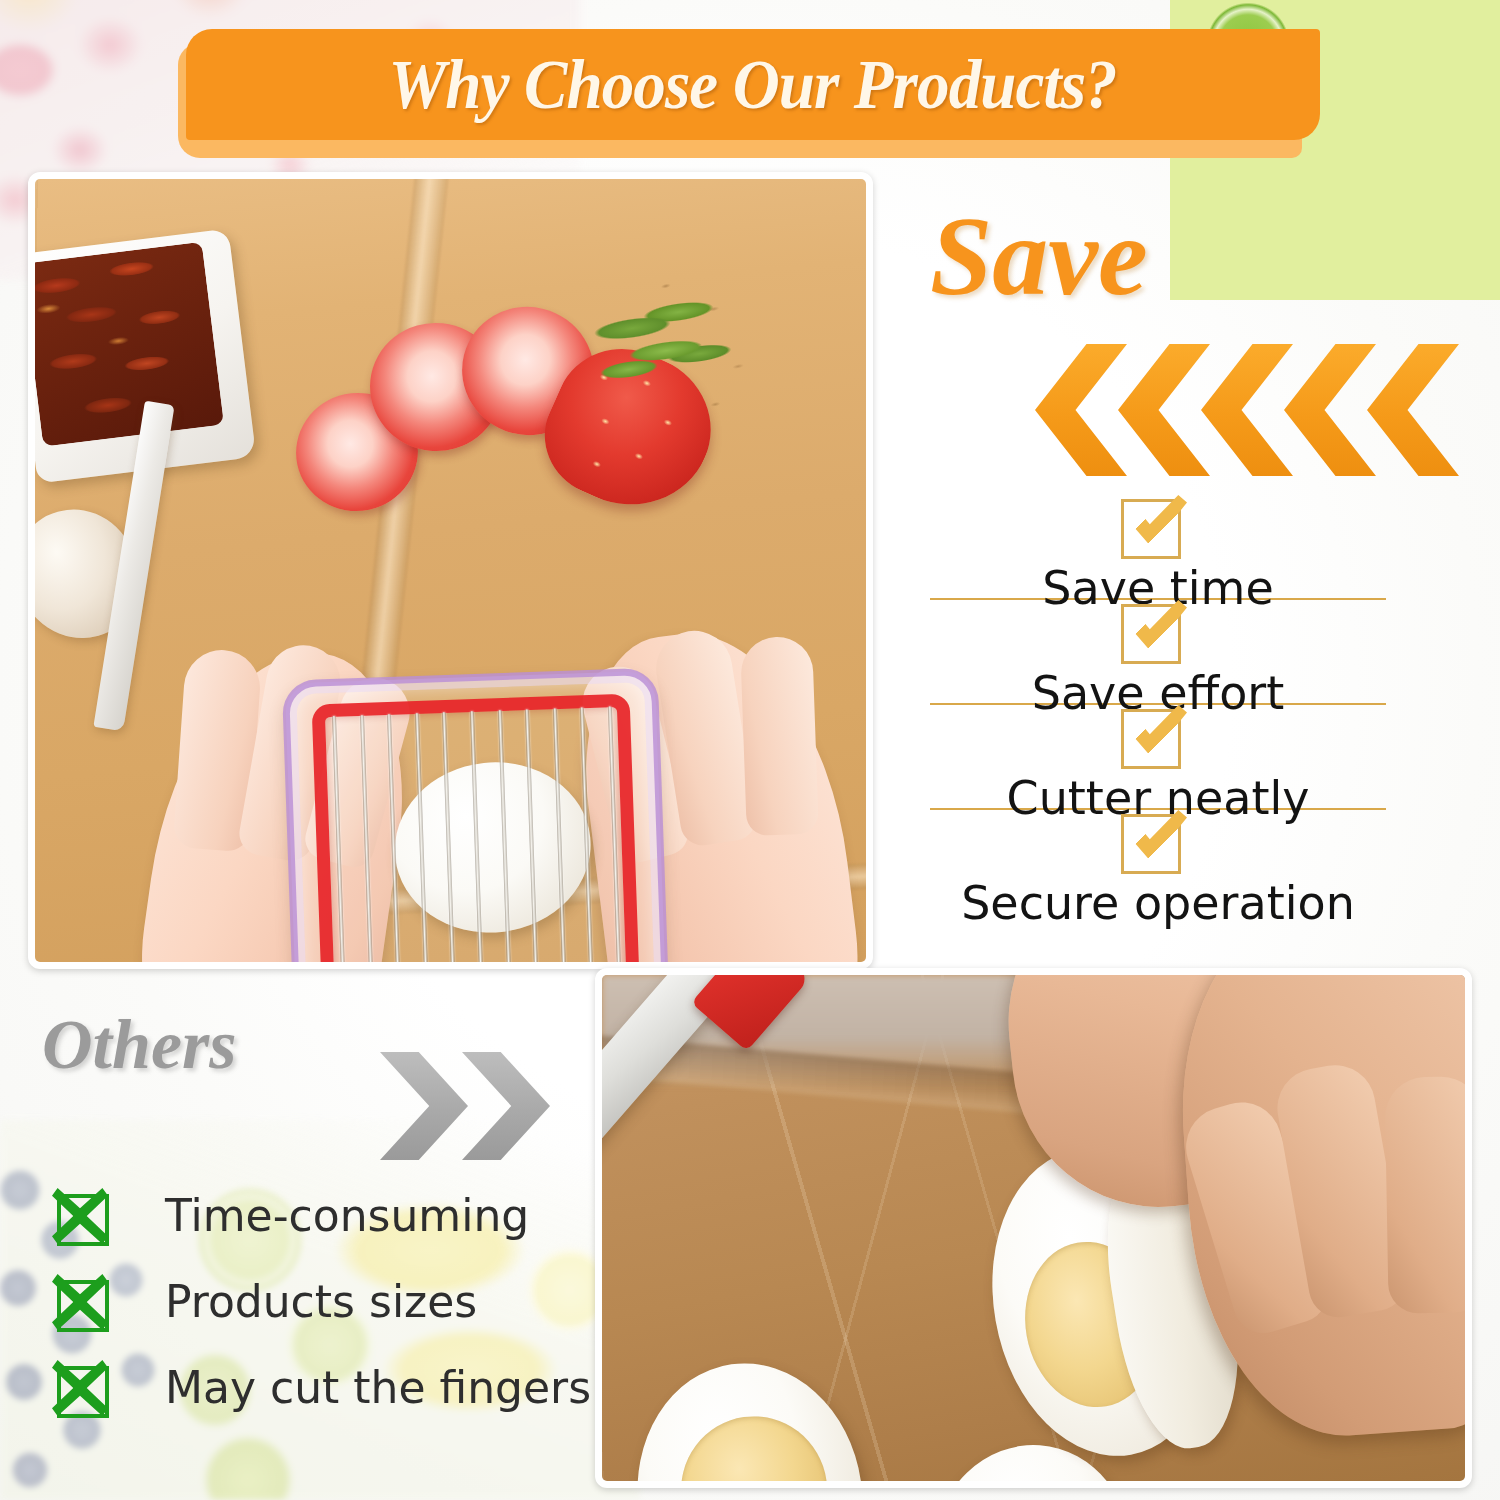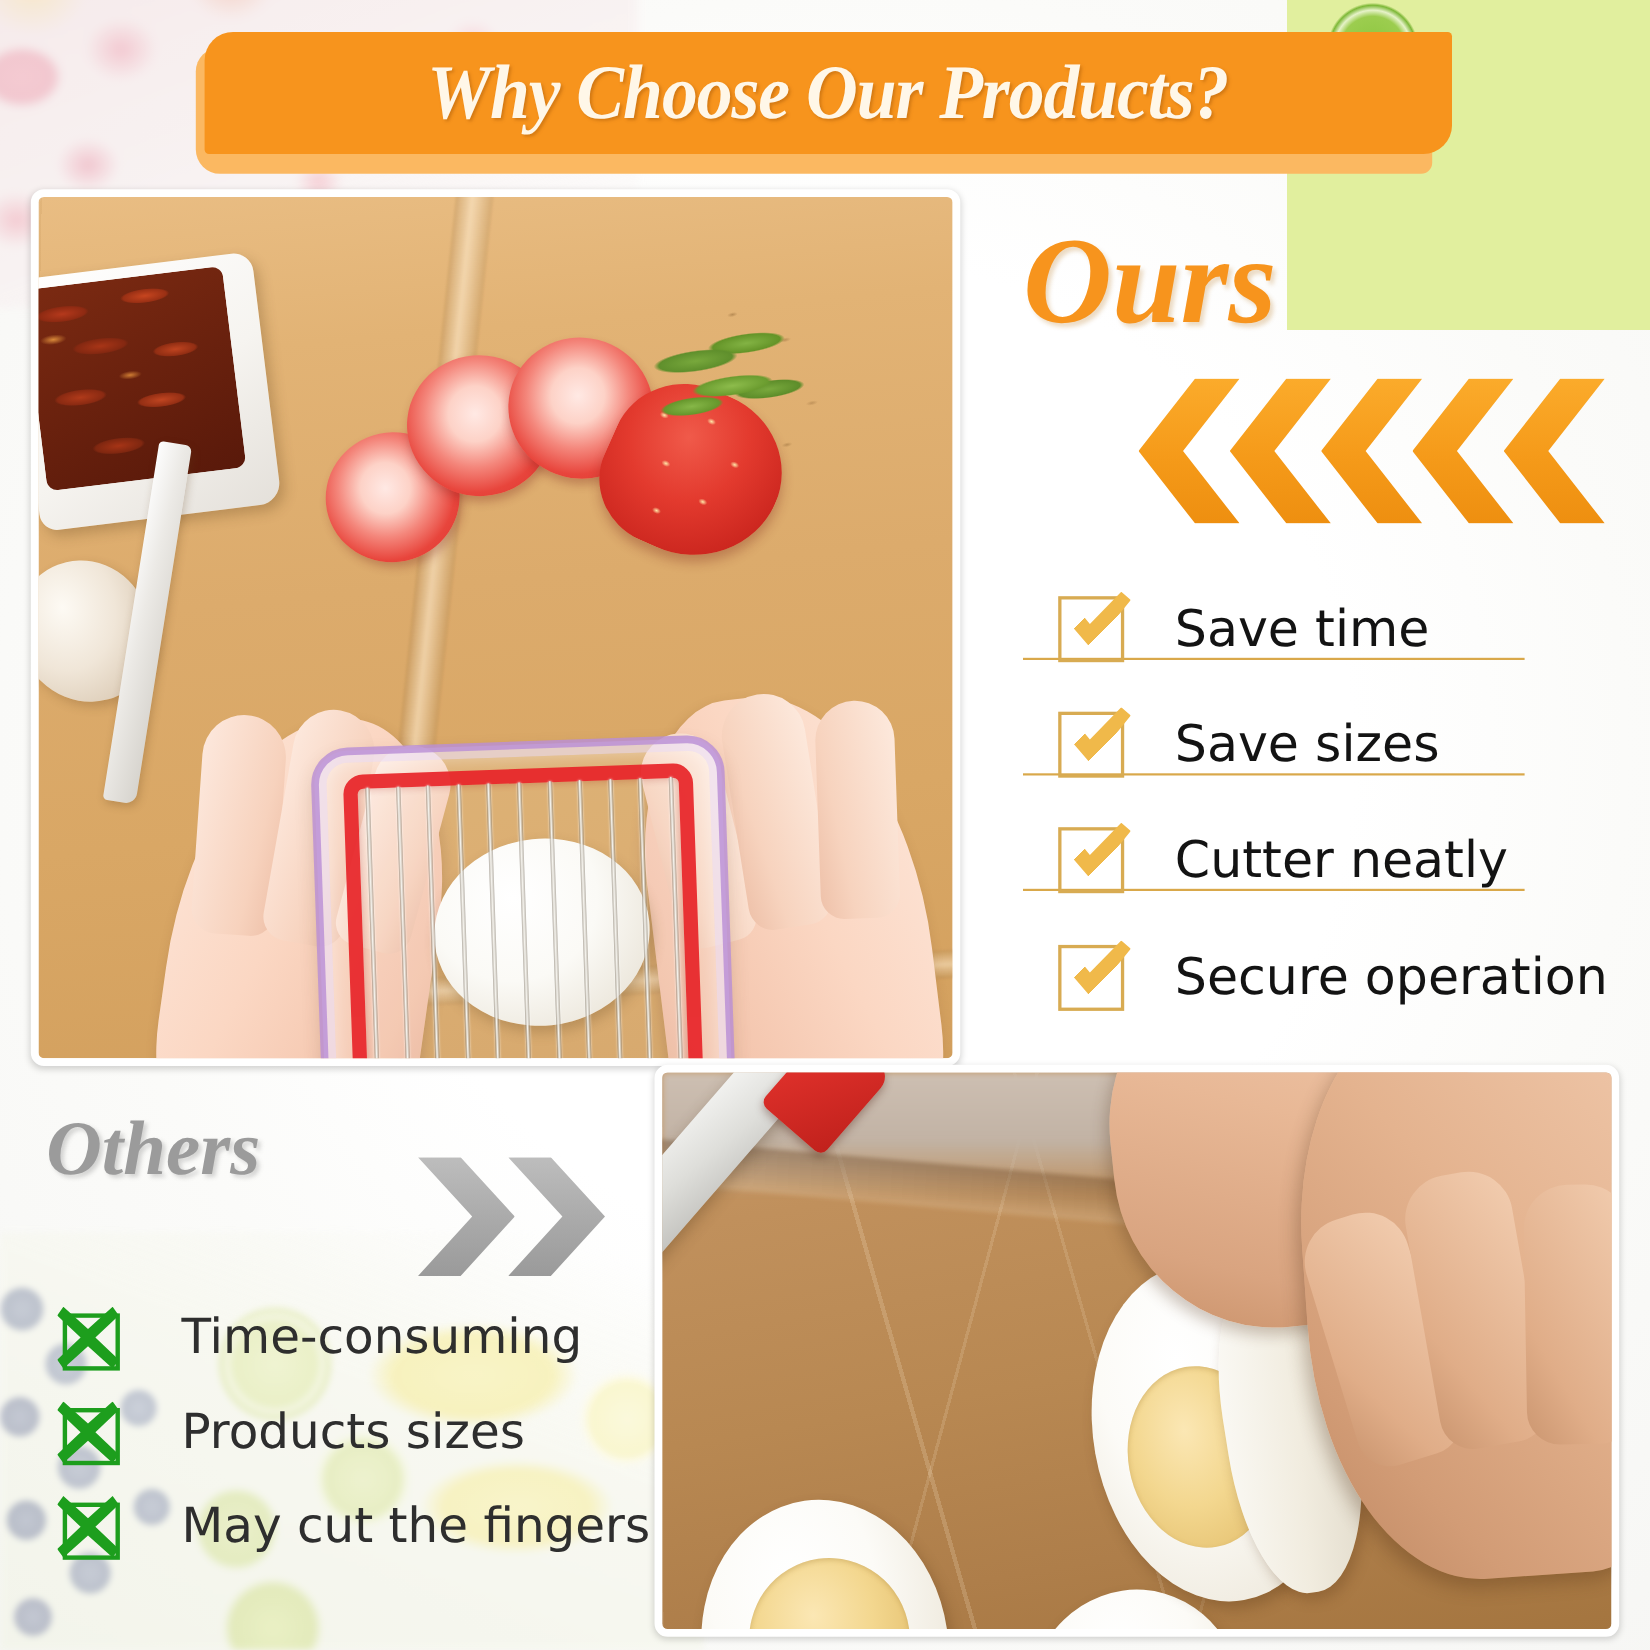--- a/index.html
+++ b/index.html
@@ -415,23 +415,24 @@
   }
   .chev-left{
     width:92px; height:132px; margin-right:-9px;
     background:linear-gradient(180deg,#fbab2b 0%, #f59a19 55%, #ee8f10 100%);
     clip-path:polygon(56% 0, 100% 0, 44% 50%, 100% 100%, 56% 100%, 0 50%);
     filter:drop-shadow(2px 3px 2px rgba(160,100,10,.22));
   }
 
   #ours-list{ position:absolute; left:930px; top:495px; width:560px; z-index:6; }
   .ours-row{
-    display:flex; align-items:flex-end; height:105px;
+    display:flex; align-items:center; height:105px;
     border-bottom:2px solid #d9a84a;
     width:456px;
+    flex-direction:column;
   }
   .ours-row:last-child{ border-bottom:none; }
   .chk-box{
     position:relative; width:66px; height:60px; flex:0 0 66px;
     margin-left:28px; margin-right:44px;
   }
   .chk-box::before{
     content:""; position:absolute; left:4px; top:4px; width:54px; height:54px;
     border:3px solid #d8ab52; background:transparent;
   }
@@ -551,39 +552,39 @@
           <i style="left: 193.2px;"></i>
           <i style="left: 220.8px;"></i>
           <i style="left: 248.4px;"></i>
           <i style="left: 276px;"></i>
         </div>
     </div>
   </div>
 </div>
 
 <div id="ours-block">
-  <div class="ours-title">Ours</div>
+  <div class="ours-title">Save</div>
 </div>
 
 <div id="ours-chevrons">
     <div class="chev-left"></div>
     <div class="chev-left"></div>
     <div class="chev-left"></div>
     <div class="chev-left"></div>
     <div class="chev-left"></div>
   </div>
 
 <div id="ours-list">
   <div class="ours-row">
     <span class="chk-box"></span>
     <span class="ours-label">Save time</span>
   </div>
   <div class="ours-row">
     <span class="chk-box"></span>
-    <span class="ours-label">Save sizes</span>
+    <span class="ours-label">Save effort</span>
   </div>
   <div class="ours-row">
     <span class="chk-box"></span>
     <span class="ours-label">Cutter neatly</span>
   </div>
   <div class="ours-row">
     <span class="chk-box"></span>
     <span class="ours-label">Secure operation</span>
   </div>
 </div>

